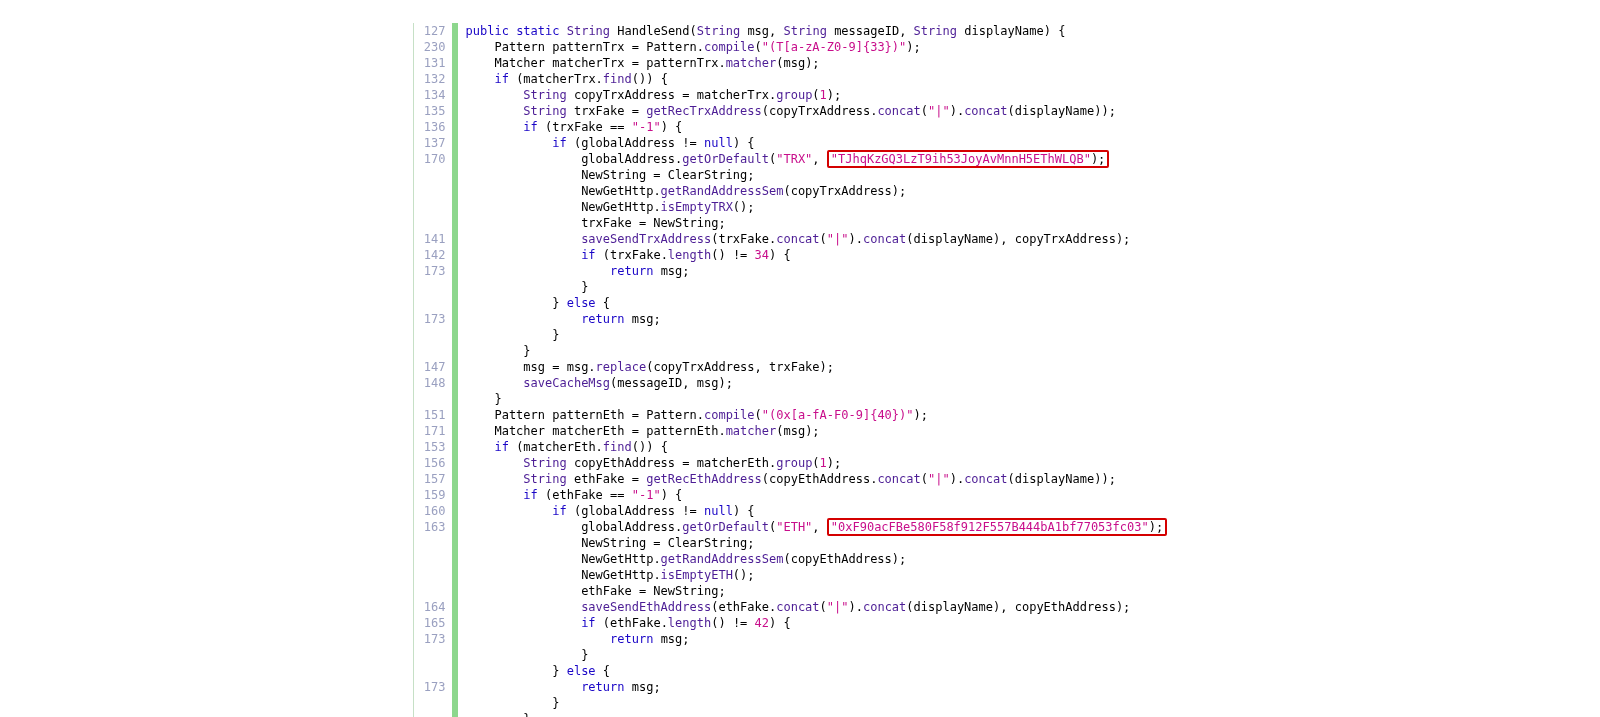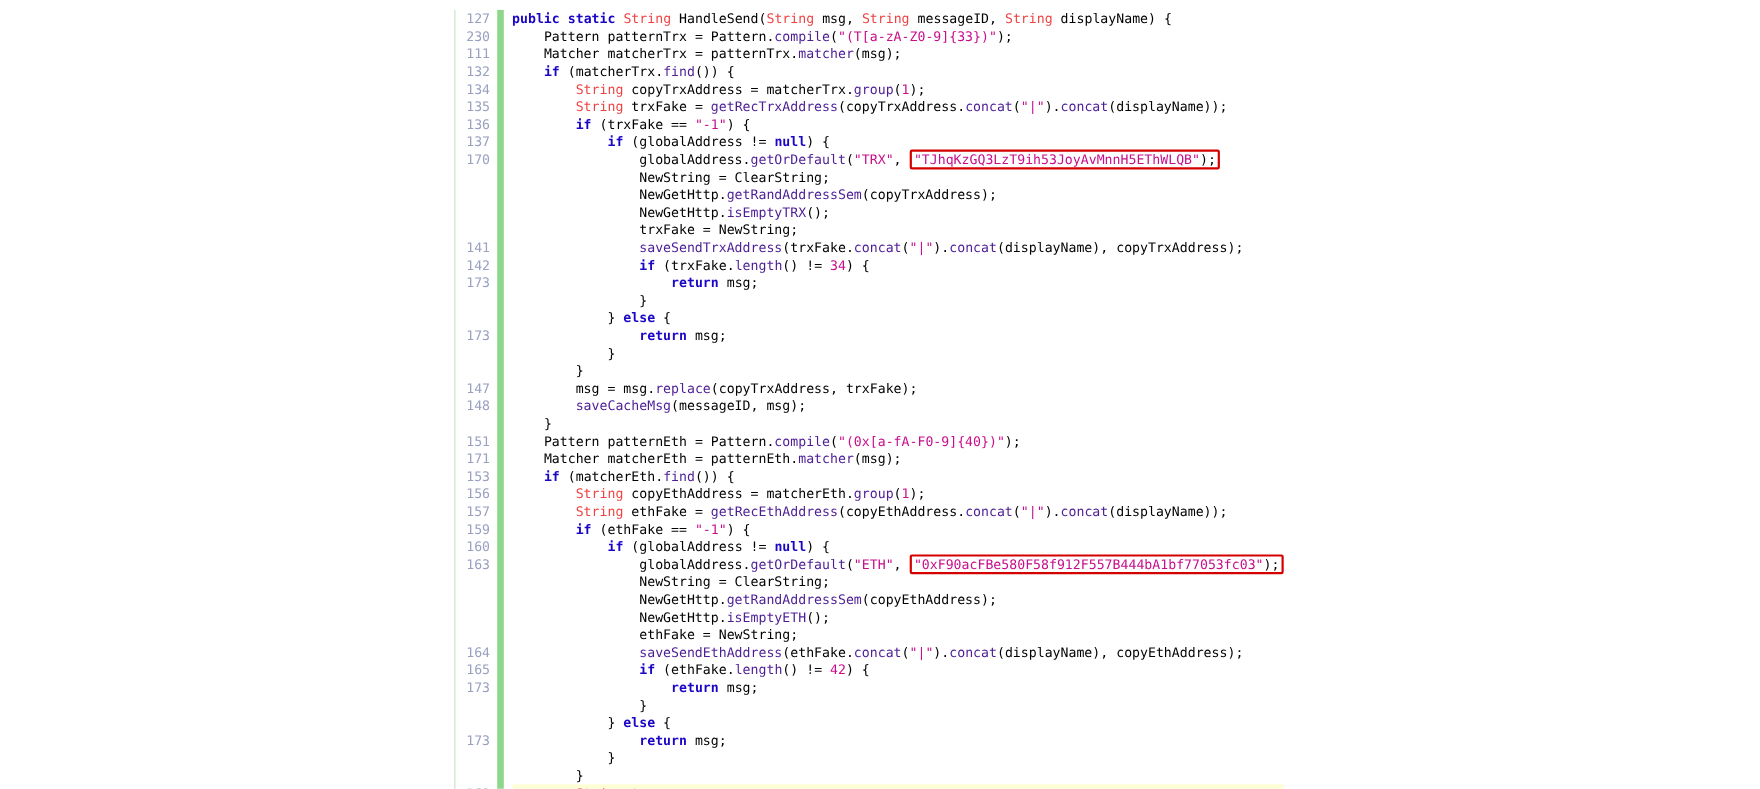--- a/index.html
+++ b/index.html
@@ -1,40 +1,40 @@
 <!DOCTYPE html>
 <html><head>
 <meta charset="utf-8">
 <style>
   html,body{margin:0;padding:0;background:#fff;font-family:Menlo,Consolas,"DejaVu Sans Mono",monospace;font-size:12px;line-height:16px;color:#000}
-  .wrap{width:1600px;height:717px;display:flex;justify-content:center;align-items:flex-start;padding-top:9px;box-sizing:border-box}
+  .wrap{width:1600px;height:717px;display:flex;justify-content:center;align-items:flex-start;padding-top:23px;box-sizing:border-box}
   .editor{display:flex;border-left:1px solid #c6e0c6}
   .gutter{text-align:right;color:#9aa0c0;padding:0 6px 0 10px;user-select:none}
   .bar{width:6px;background:#2fb62f;margin-right:8px;opacity:.55}
   .code{white-space:pre;padding-right:20px}
-  .kw{color:#1a06c7;font-weight:bold}
-  .type{color:#ef4444}
+  .kw{color:#1a06c7;font-weight:normal}
+  .type{color:#4c1d95}
   .str{color:#c80e8b}
   .num{color:#c80e8b}
   .punc{color:#000}
   .ident{color:#000000}
   .call{color:#4c1d95}
   .red-box{border:2px solid #d40000;padding:0 2px;border-radius:2px}
   .hl-line{background:#ffffd6}
   .gline,.cline{height:16px}
 </style>
 </head>
 <body>
 
 <div class="wrap">
   <div class="editor">
     <div class="gutter" id="gutter">
         <div class="gline">127</div>
         <div class="gline">230</div>
-        <div class="gline">111</div>
+        <div class="gline">131</div>
         <div class="gline">132</div>
         <div class="gline">134</div>
         <div class="gline">135</div>
         <div class="gline">136</div>
         <div class="gline">137</div>
         <div class="gline">170</div>
         <div class="gline">&nbsp;</div>
         <div class="gline">&nbsp;</div>
         <div class="gline">&nbsp;</div>
         <div class="gline">&nbsp;</div>

